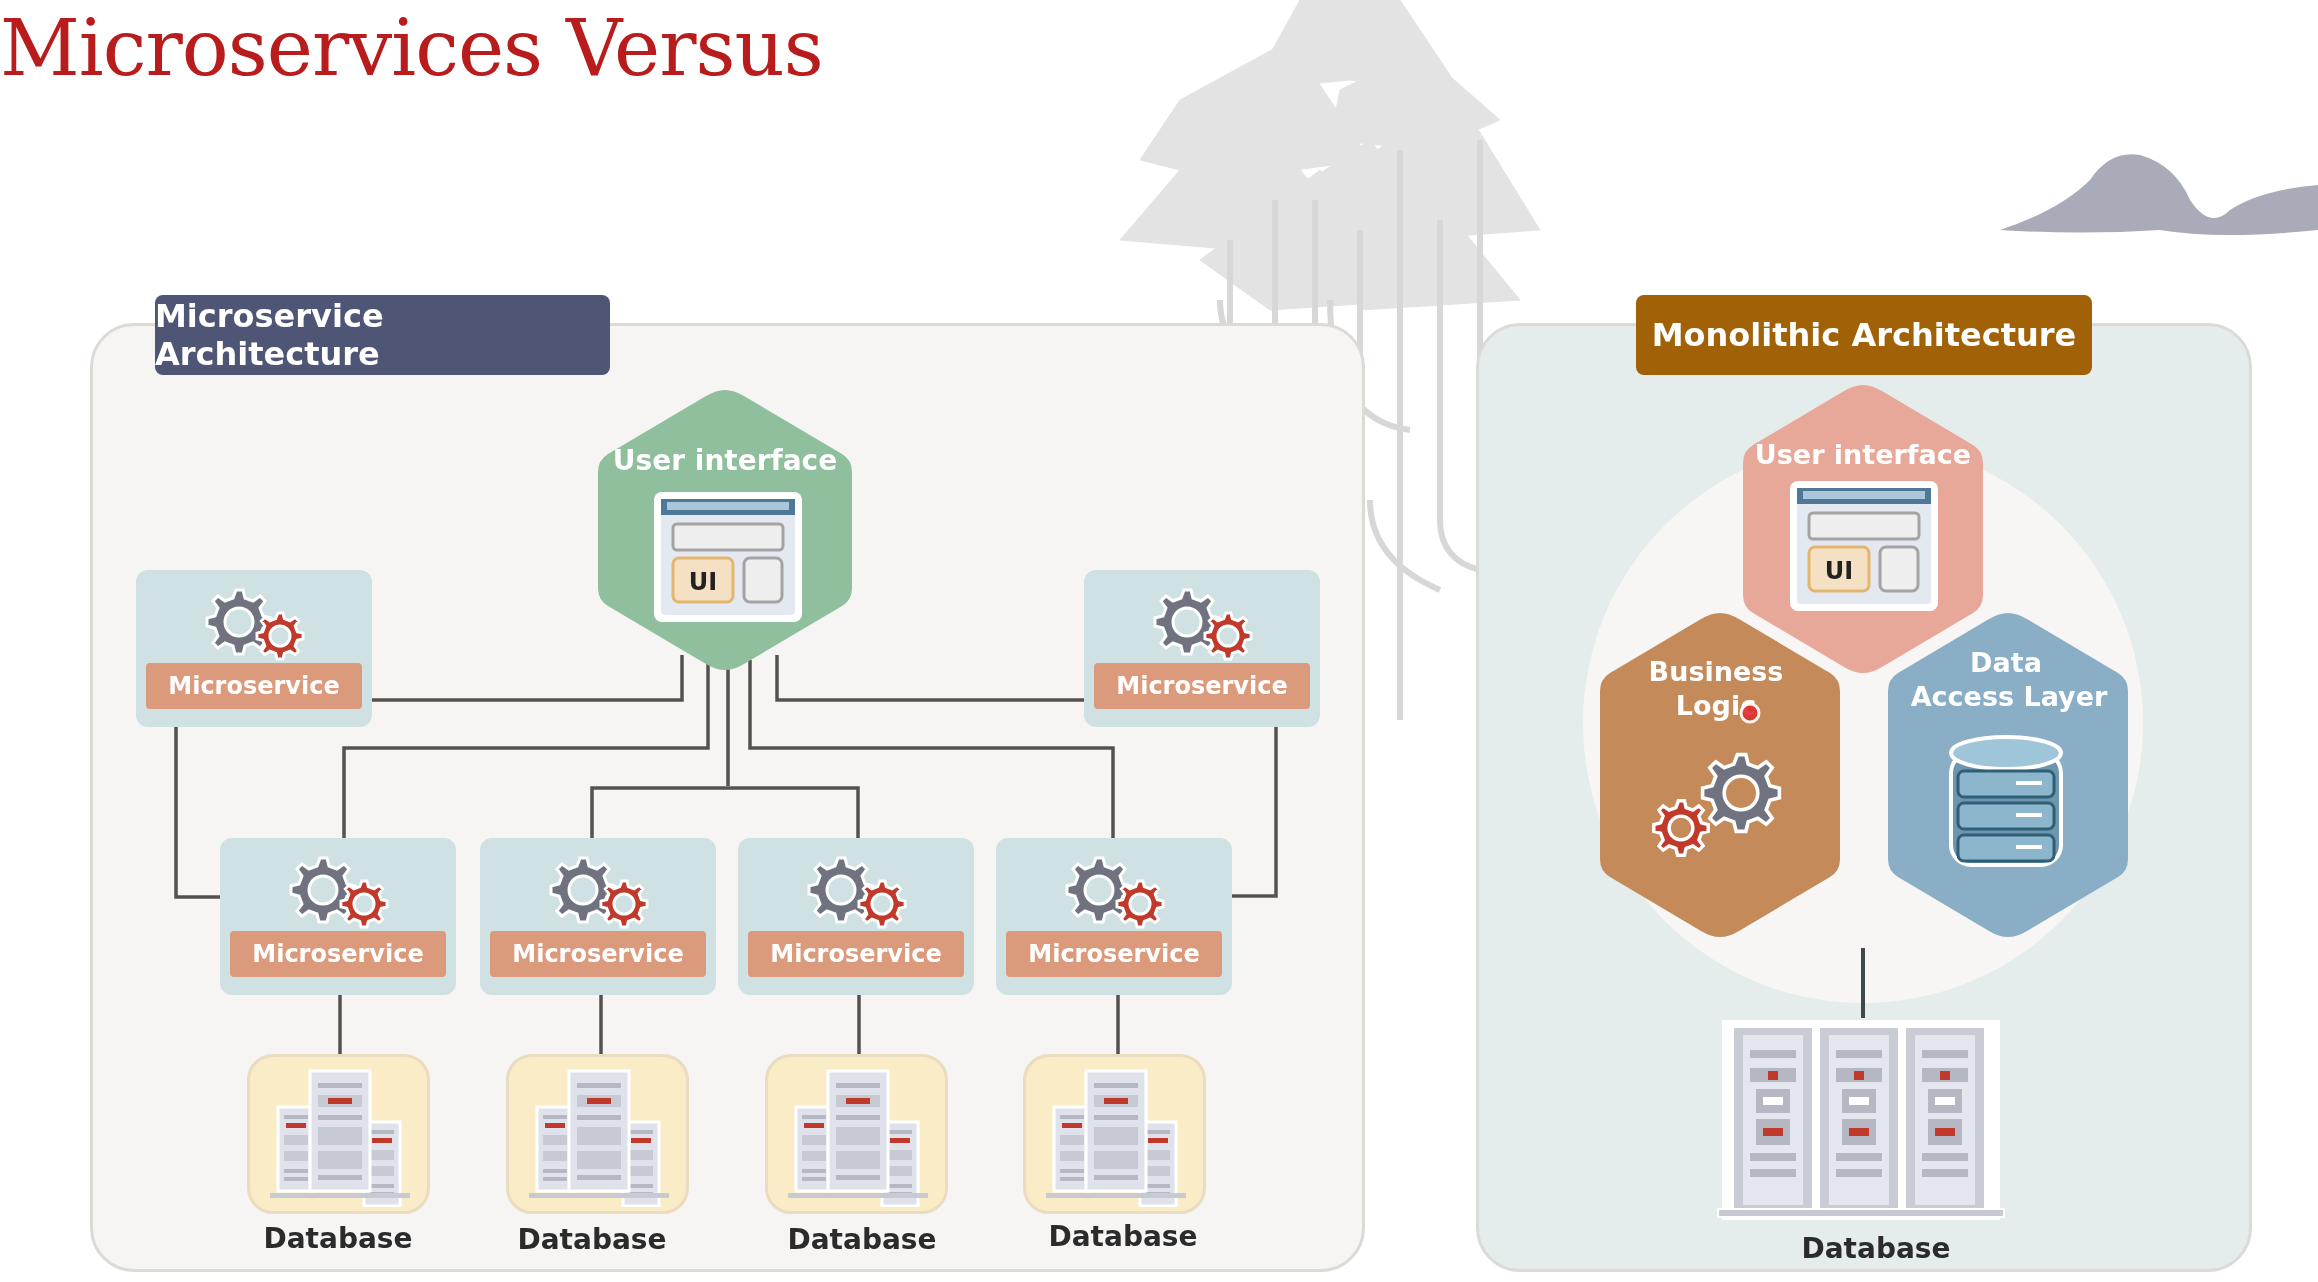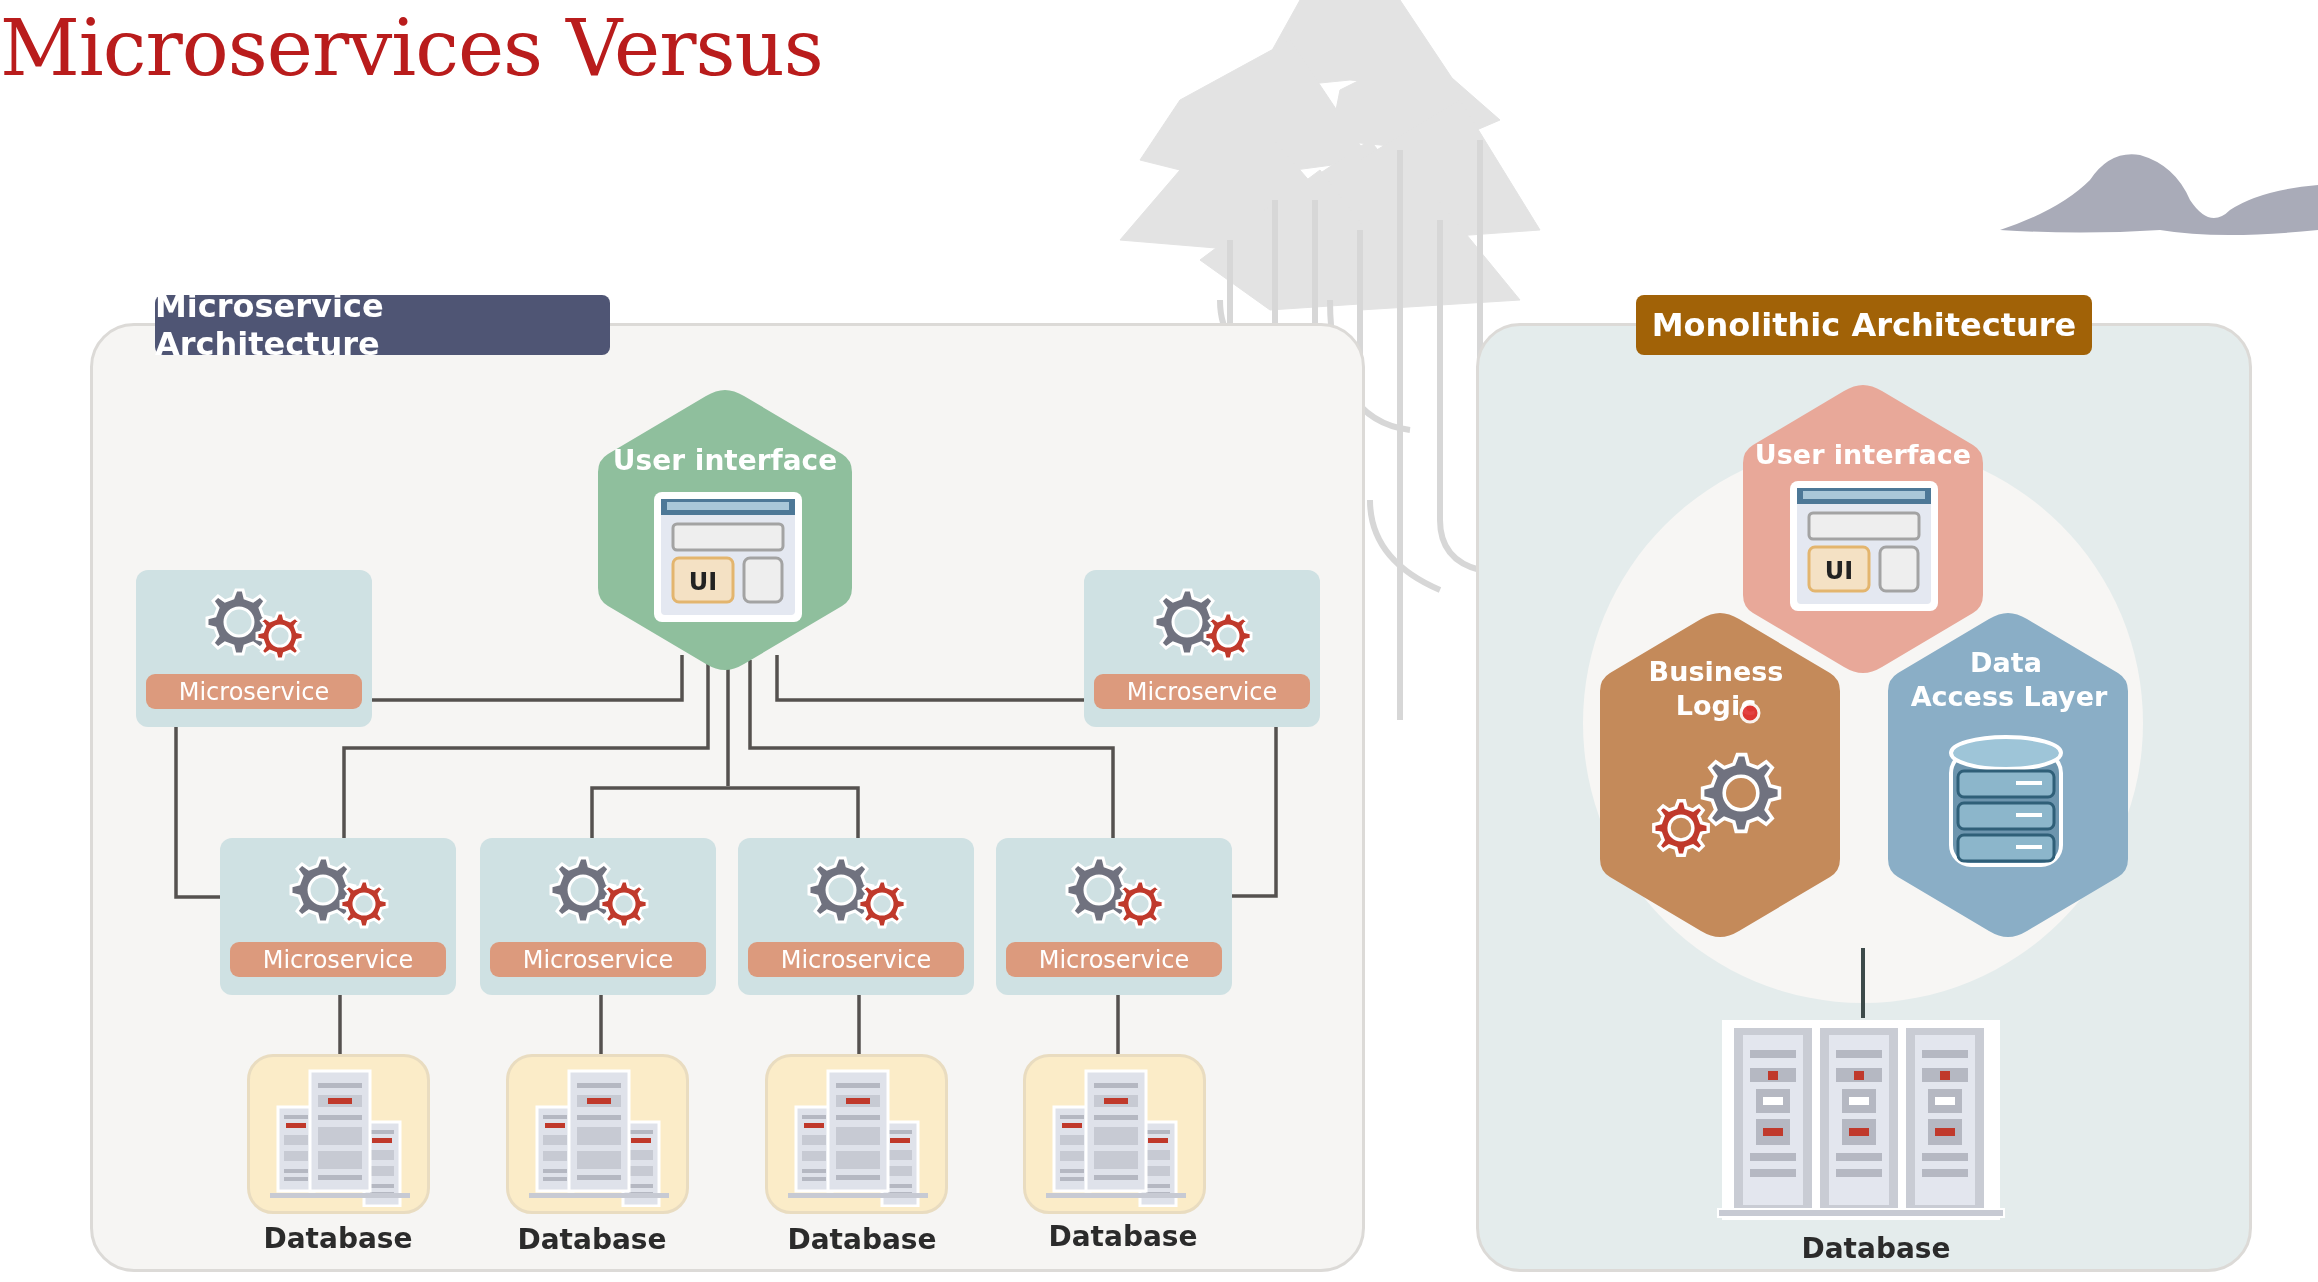--- a/index.html
+++ b/index.html
@@ -3,26 +3,26 @@
 <meta charset="utf-8">
 <style>
   html,body{margin:0;padding:0;}
   body{width:2318px;height:1282px;position:relative;overflow:hidden;background:#ffffff;font-family:"DejaVu Sans","Liberation Sans",sans-serif;}
   .abs{position:absolute;}
   #title{left:128px;top:36px;font-family:"DejaVu Serif","Liberation Serif",serif;font-size:78px;line-height:96px;color:#b91c1c;letter-spacing:-1px;}
   #title div{white-space:nowrap;}
   .panel{position:absolute;border:3px solid #dcdad7;border-radius:44px;box-sizing:border-box;}
   #micro-panel{left:90px;top:323px;width:1275px;height:949px;background:#f6f5f3;}
   #mono-panel{left:1476px;top:323px;width:776px;height:949px;background:#e4ecec;}
-  .plabel{position:absolute;height:60px;border-radius:8px;color:#fff;font-weight:bold;font-size:32px;display:flex;align-items:center;justify-content:center;box-sizing:border-box;letter-spacing:0px;}
+  .plabel{position:absolute;height:80px;border-radius:8px;color:#fff;font-weight:bold;font-size:32px;display:flex;align-items:center;justify-content:center;box-sizing:border-box;letter-spacing:0px;}
   #micro-label{left:155px;top:295px;width:455px;background:#4f5574;}
   #mono-label{left:1636px;top:295px;width:456px;background:#a16207;}
   svg text{font-family:"DejaVu Sans","Liberation Sans",sans-serif;}
   .ms-card{position:absolute;width:236px;height:157px;background:#cfe1e3;border-radius:12px;}
-  .ms-card .bar{position:absolute;left:10px;right:10px;bottom:18px;height:35px;background:#dc9a7d;border-radius:9px;color:#fff;font-weight:normal;font-size:24px;display:flex;align-items:center;justify-content:center;}
+  .ms-card .bar{position:absolute;left:10px;right:10px;bottom:18px;height:46px;background:#dc9a7d;border-radius:4px;color:#fff;font-weight:bold;font-size:24px;display:flex;align-items:center;justify-content:center;}
   .ms-card .gears{position:absolute;left:50%;top:10px;transform:translateX(-50%);}
   .db-card{position:absolute;width:183px;height:160px;background:#fbecc8;border:3px solid #e9dcc0;border-radius:26px;box-sizing:border-box;}
   .db-label{position:absolute;width:200px;text-align:center;font-weight:bold;font-size:28px;color:#2b2b2b;}
 </style>
 </head>
 <body>
 
 <svg class="abs" style="left:1100px;top:0;" width="1218" height="1100" viewBox="0 0 1218 1100">
   <g fill="#e3e3e3" stroke="#e3e3e3">
     <path d="M200 0 L300 0 L360 90 L250 80 L150 90 Z"></path>

